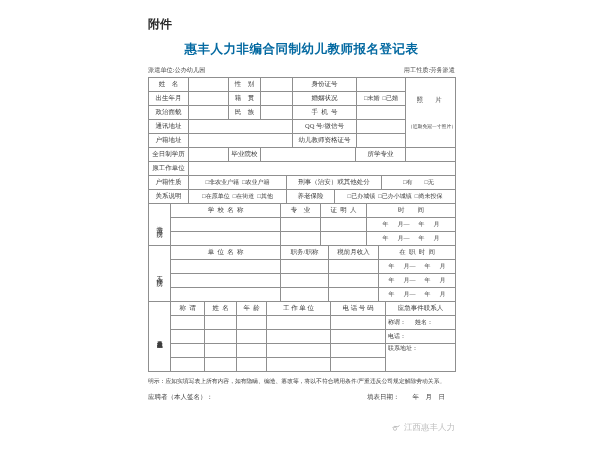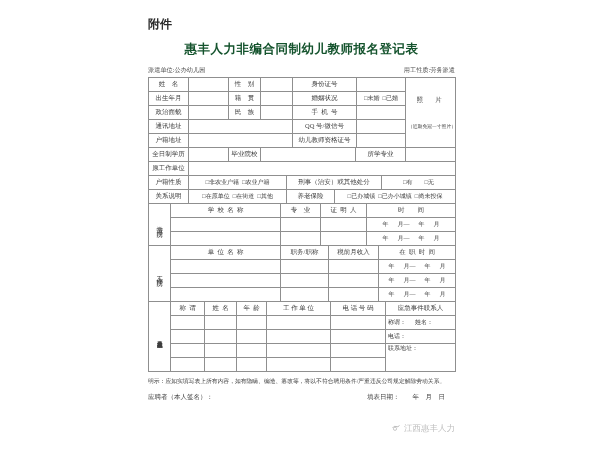--- a/index.html
+++ b/index.html
@@ -2,40 +2,40 @@
 <html lang="zh"><head>
 <meta charset="utf-8">
 <style>
   html,body{margin:0;padding:0;}
   body{
     width:600px;height:450px;background:#ffffff;position:relative;overflow:hidden;
     font-family:"Liberation Serif","DejaVu Serif",serif;color:#3c3c3c;
   }
   .content{position:absolute;left:148px;top:16px;width:307px;}
   .attachment{font-weight:bold;font-size:12px;color:#2b2b2b;}
-  .title{font-weight:bold;font-size:12.5px;color:#14532d;text-align:center;margin-top:8px;letter-spacing:0.5px;white-space:nowrap;}
+  .title{font-weight:bold;font-size:12.5px;color:#0369a1;text-align:center;margin-top:8px;letter-spacing:0.5px;white-space:nowrap;}
   .meta-row{display:flex;justify-content:space-between;font-size:6.2px;margin-top:8px;margin-bottom:3px;color:#4a4a4a;}
   table{border-collapse:collapse;table-layout:fixed;width:307px;margin-top:-1px;}
   td{border:1px solid #8f8f8f;font-size:6.5px;padding:0 2px;height:13px;color:#3c3c3c;overflow:hidden;white-space:pre;}
   td.lbl{text-align:center;}
   td.hdr{text-align:center;}
   td.opt{text-align:center;font-size:6px;}
   td.val{}
   td.timec{text-align:center;font-size:6px;}
   td.vcell{vertical-align:middle;text-align:center;padding:0;}
   .vtext{writing-mode:vertical-rl;text-orientation:upright;margin:0 auto;font-size:6.5px;letter-spacing:2px;line-height:1;}
   .vtext.small{font-size:5.6px;letter-spacing:0;}
   td.photo-cell{text-align:center;vertical-align:middle;}
   .photo-title{font-size:6.5px;letter-spacing:3px;}
   .photo-note{font-size:4.8px;margin-top:4px;white-space:nowrap;}
   td.emg{font-size:6px;text-align:left;vertical-align:middle;}
   .notice{font-size:5.8px;margin-top:5px;white-space:nowrap;color:#3c3c3c;}
   .sig-row{display:flex;justify-content:space-between;font-size:6.5px;margin-top:7px;}
   .sig-right{margin-right:10px;white-space:pre;}
-  .brand-row{margin-top:20px;text-align:right;color:#bdbdbd;font-size:8.5px;display:flex;justify-content:flex-end;align-items:center;gap:3px;font-family:Liberation Mono, monospace;}
+  .brand-row{margin-top:20px;text-align:right;color:#bdbdbd;font-size:8.5px;display:flex;justify-content:flex-end;align-items:center;gap:3px;}
   .brand-icon{display:inline-block;}
 </style>
 </head>
 <body>
 
 <div class="content">
 
   <div class="attachment">附件</div>
   <div class="title">惠丰人力非编合同制幼儿教师报名登记表</div>
 

